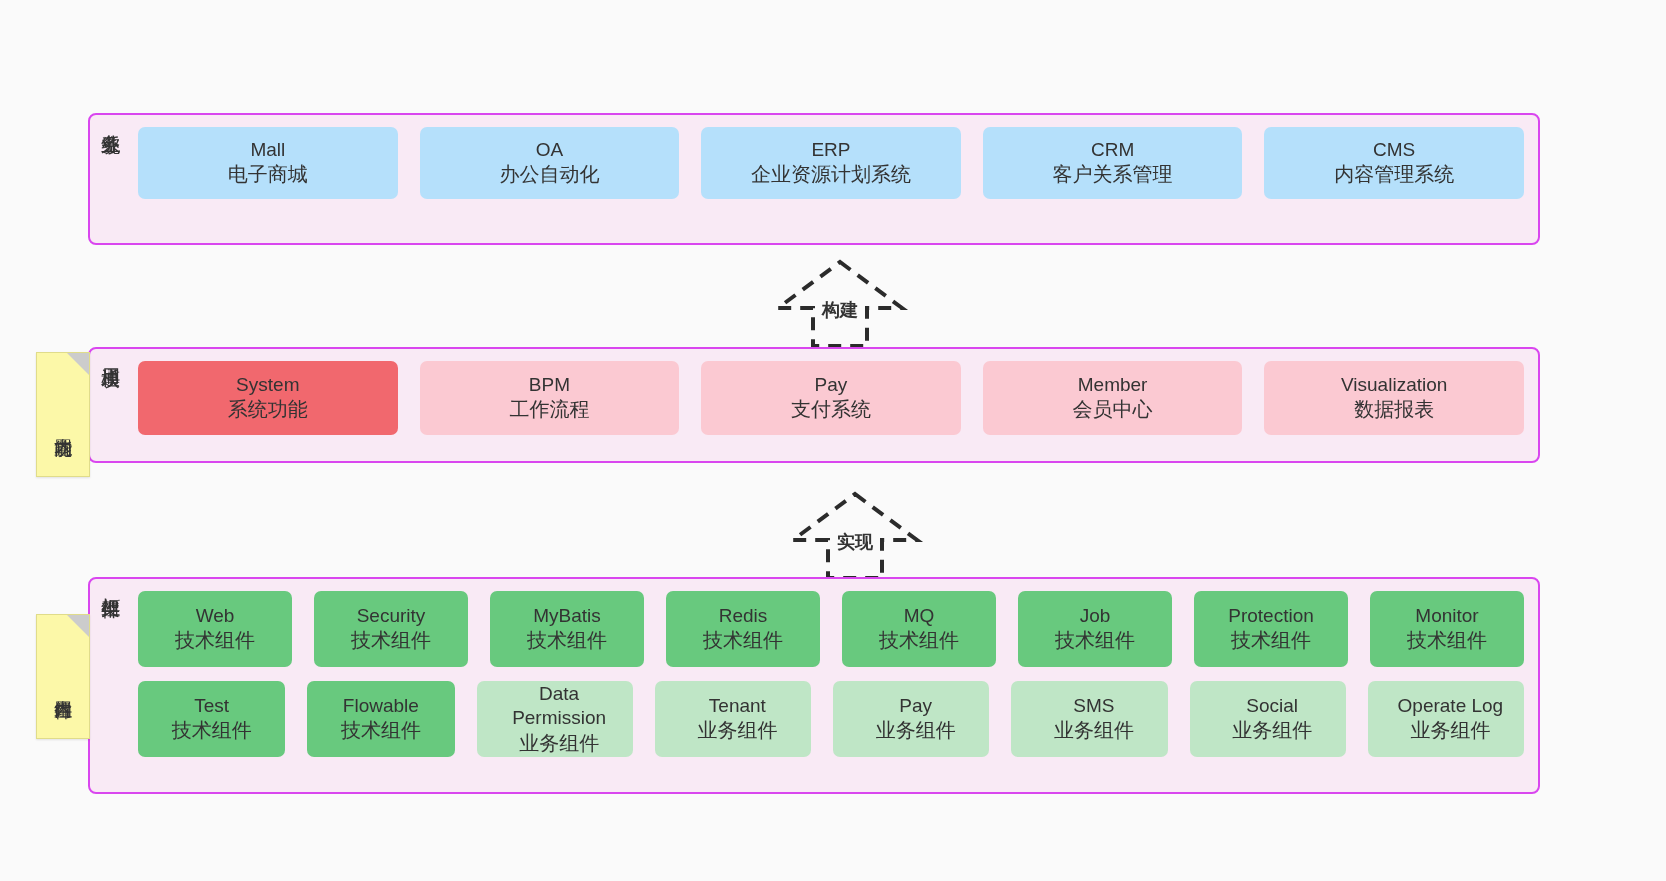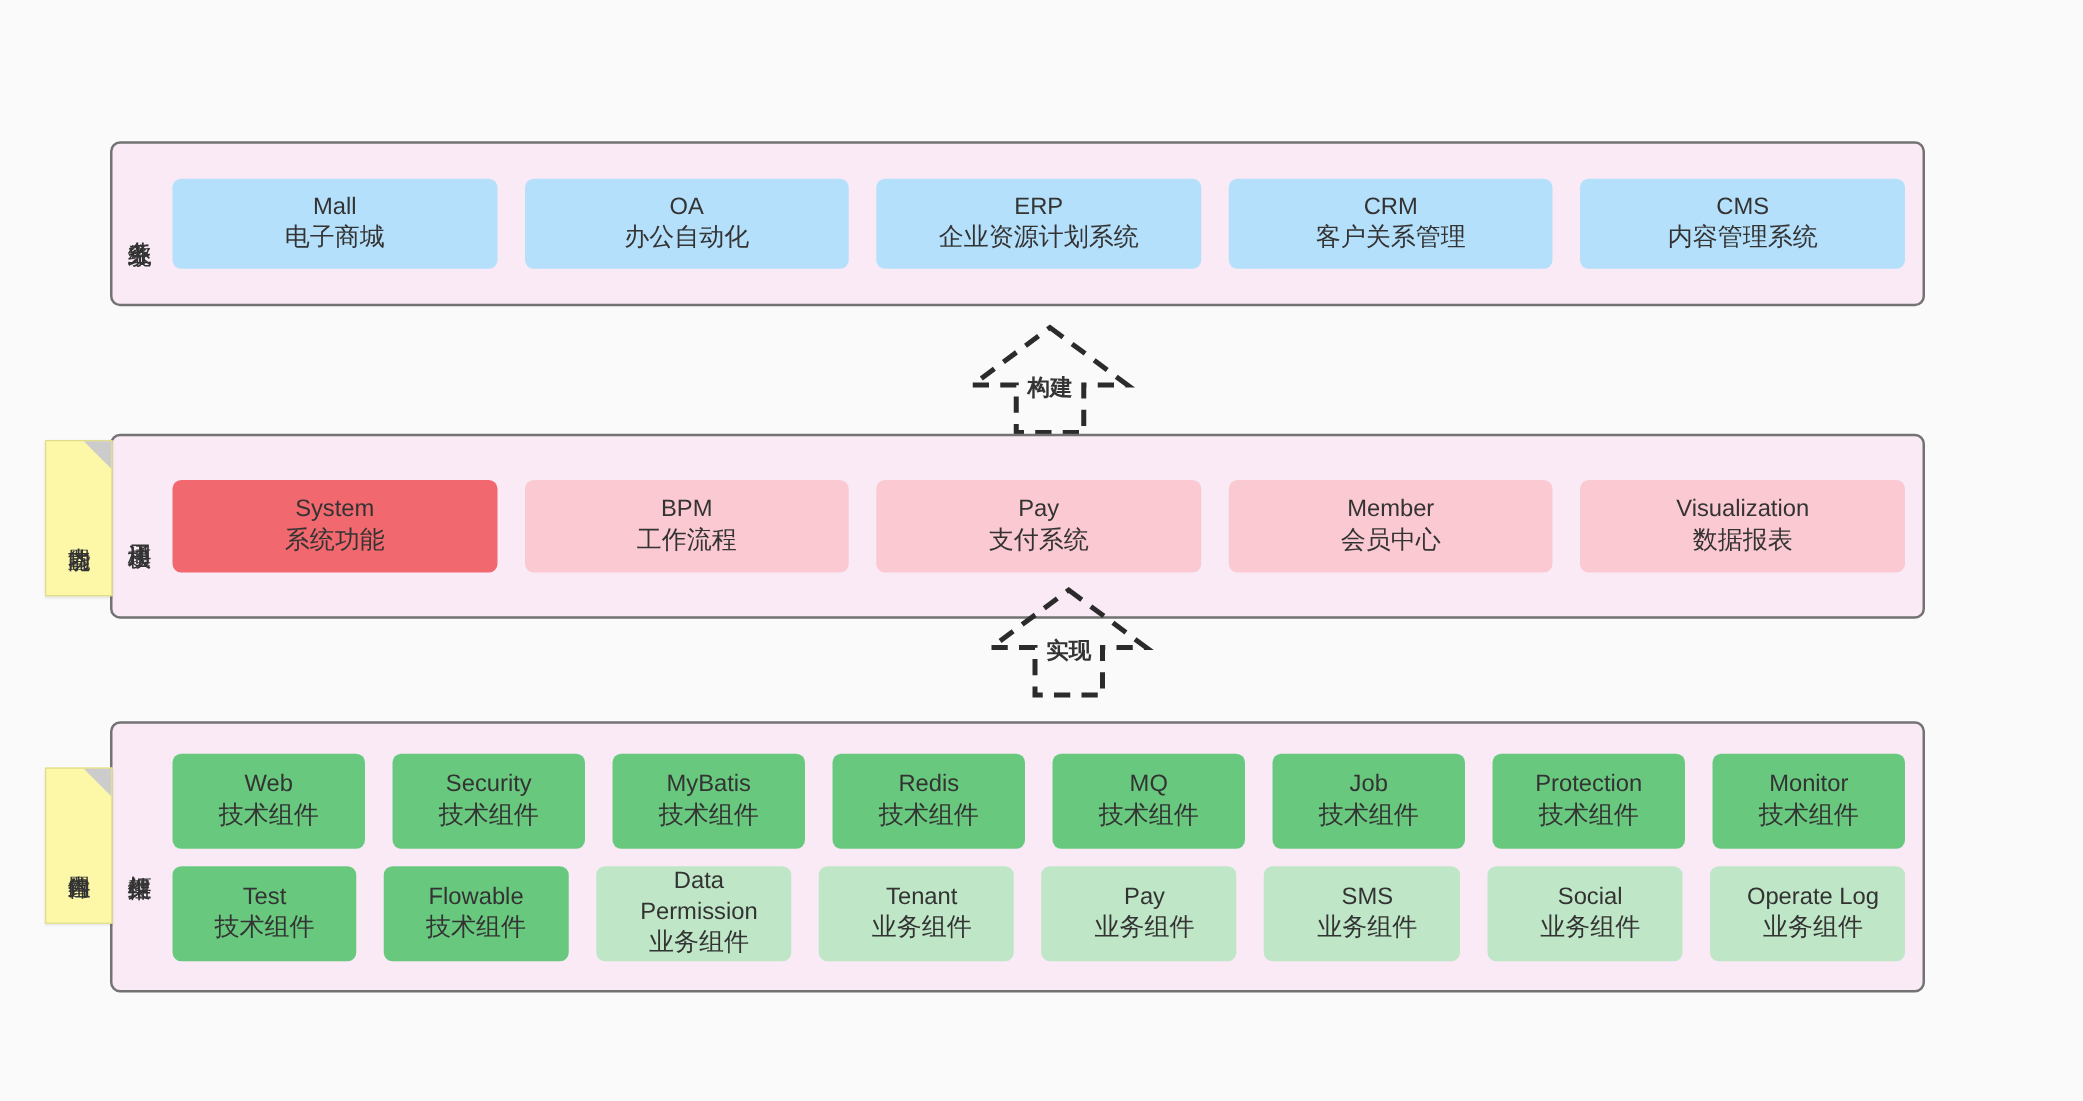--- a/index.html
+++ b/index.html
@@ -19,24 +19,24 @@
   .canvas {
     position: absolute;
     inset: 0;
   }
 
   
   .layer {
     position: absolute;
     box-sizing: border-box;
     background: #f9eaf5;
-    border: 2px solid #737373;
+    border: 2px solid #d946ef;
     border-radius: 8px;
     display: flex;
-    align-items: center;
+    align-items: flex-start;
   }
 
   .layer-label {
     flex: 0 0 auto;
     width: 42px;
     display: flex;
     align-items: center;
     justify-content: center;
     font-size: 19px;
     line-height: 1.12;
@@ -83,21 +83,21 @@
 
   
   .c-blue       { background: #b5e0fb; }
   .c-red        { background: #f1686e; }
   .c-pink       { background: #fbc9d2; }
   .c-green      { background: #68c97e; }
   .c-lightgreen { background: #bfe6c6; padding-left: 13px; }
 
   
   #layer-business { left: 88px;  top: 113px; width: 1452px; height: 132px; }
-  #layer-modules  { left: 88px;  top: 347px; width: 1452px; height: 148px; }
+  #layer-modules  { left: 88px;  top: 347px; width: 1452px; height: 116px; }
   #layer-framework{ left: 88px;  top: 577px; width: 1452px; height: 217px; }
 
   #layer-business  .row { height: 72px; }
   #layer-modules   .row { height: 74px; }
   #layer-framework .row { height: 76px; }
 
   
   .note {
     position: absolute;
     width: 54px;
@@ -143,21 +143,21 @@
     left: 0;
     right: 0;
     top: 40px;
     text-align: center;
     font-size: 18px;
     color: #333333;
     background: transparent;
     pointer-events: none;
   }
   #arrow-build     { left: 760px; top: 258px; }
-  #arrow-implement { left: 775px; top: 468px; }
+  #arrow-implement { left: 775px; top: 490px; }
 </style>
 </head>
 <body>
 
 <div class="canvas">
 
   <div class="layer" id="layer-business">
     <div class="layer-label">业务系统</div>
     <div class="layer-body">
       <div class="row">

